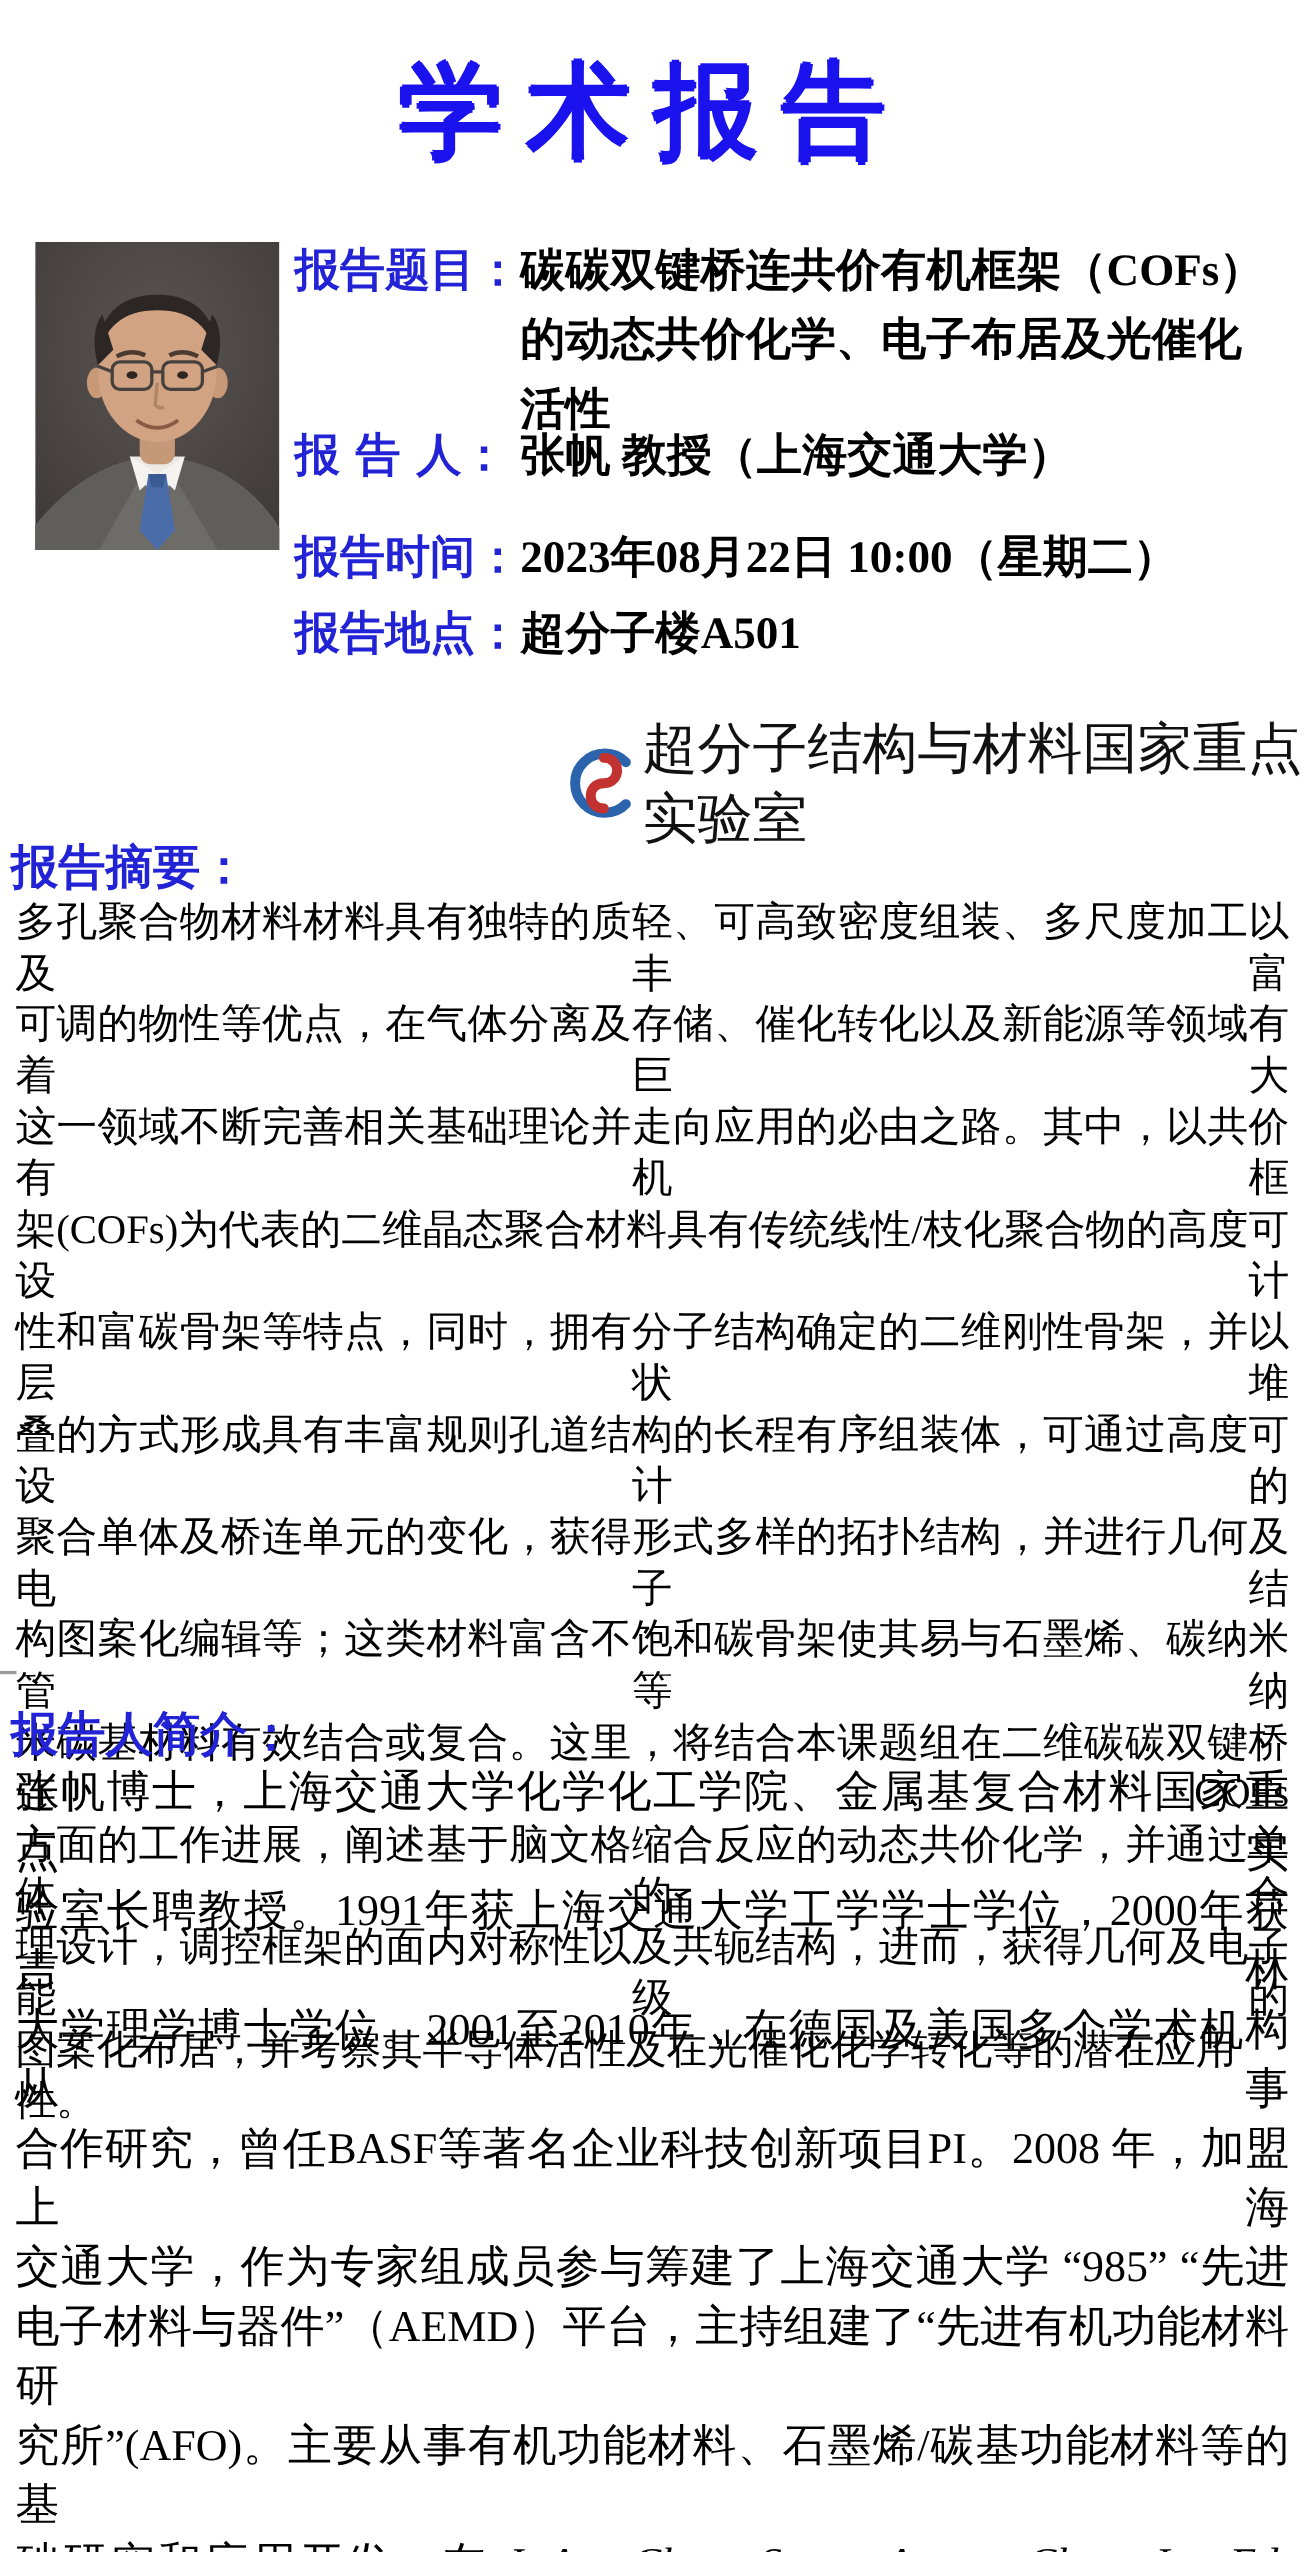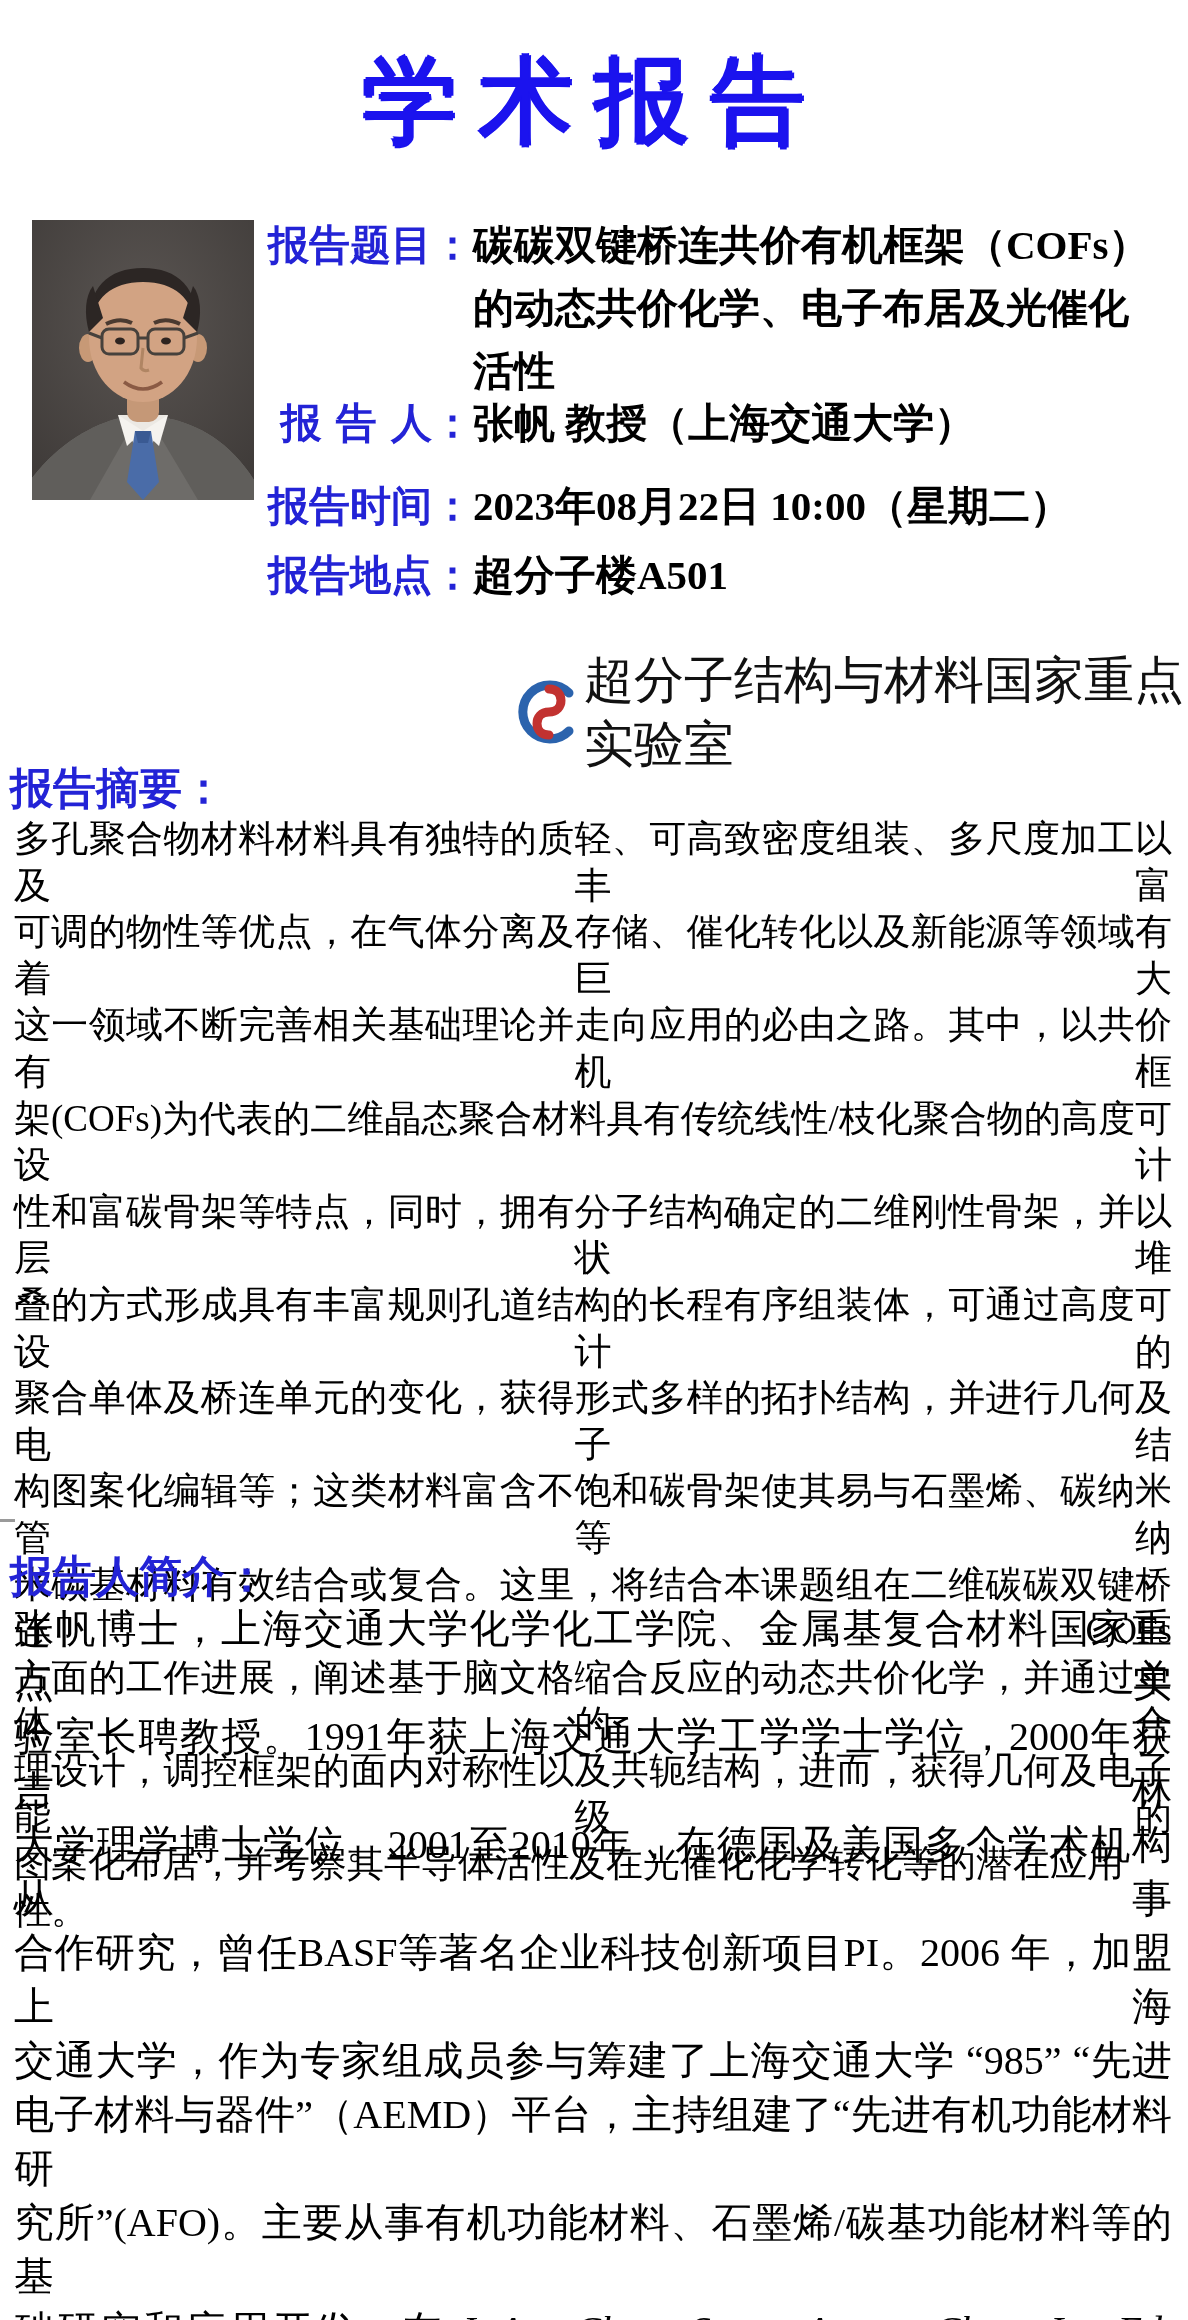--- a/index.html
+++ b/index.html
@@ -87,21 +87,21 @@
 
   <div id="info-rows">
       <div class="info-row" style="top: 214px;">
         <span class="info-label">报告题目：</span>
         <div class="info-value">
           <div>碳碳双键桥连共价有机框架（COFs）</div>
           <div>的动态共价化学、电子布居及光催化</div>
           <div>活性</div>
         </div>
       </div>
-      <div class="info-row" style="top: 392px; text-align: right;">
+      <div class="info-row" style="top: 382px;">
         <span class="info-label">报 告 人：</span>
         <div class="info-value">
           <div>张帆 教授（上海交通大学）</div>
         </div>
       </div>
       <div class="info-row" style="top: 475px;">
         <span class="info-label">报告时间：</span>
         <div class="info-value">
           <div>2023年08月22日 10:00（星期二）</div>
         </div>
@@ -138,20 +138,20 @@
       <div class="line">图案化布居，并考察其半导体活性及在光催化化学转化等的潜在应用性。</div>
     </div>
 
   <div class="stray-mark"></div>
 
   <h2 class="section-heading" id="bio-heading">报告人简介：</h2>
   <div class="body-block" id="bio-body">
       <div class="line just"><span>张帆博士，上海交通大学化学化工学院、金属基复合材料国家重点实</span></div>
       <div class="line just"><span>验室长聘教授。1991年获上海交通大学工学学士学位，2000年获吉林</span></div>
       <div class="line just"><span>大学理学博士学位。2001至2010年，在德国及美国多个学术机构从事</span></div>
-      <div class="line just"><span>合作研究，曾任BASF等著名企业科技创新项目PI。2006 年，加盟上海</span></div>
+      <div class="line just"><span>合作研究，曾任BASF等著名企业科技创新项目PI。2008 年，加盟上海</span></div>
       <div class="line just"><span>交通大学，作为专家组成员参与筹建了上海交通大学 “985” “先进</span></div>
       <div class="line just"><span>电子材料与器件”（AEMD）平台，主持组建了“先进有机功能材料研</span></div>
       <div class="line just"><span>究所”(AFO)。主要从事有机功能材料、石墨烯/碳基功能材料等的基</span></div>
       <div class="line just"><span>础研究和应用开发，在 </span><span class="it">J. Am. Chem. Soc.</span><span>、</span><span class="it">Angew. Chem. Int. Ed.</span></div>
     </div>
 
 </div>
 
 </body></html>

